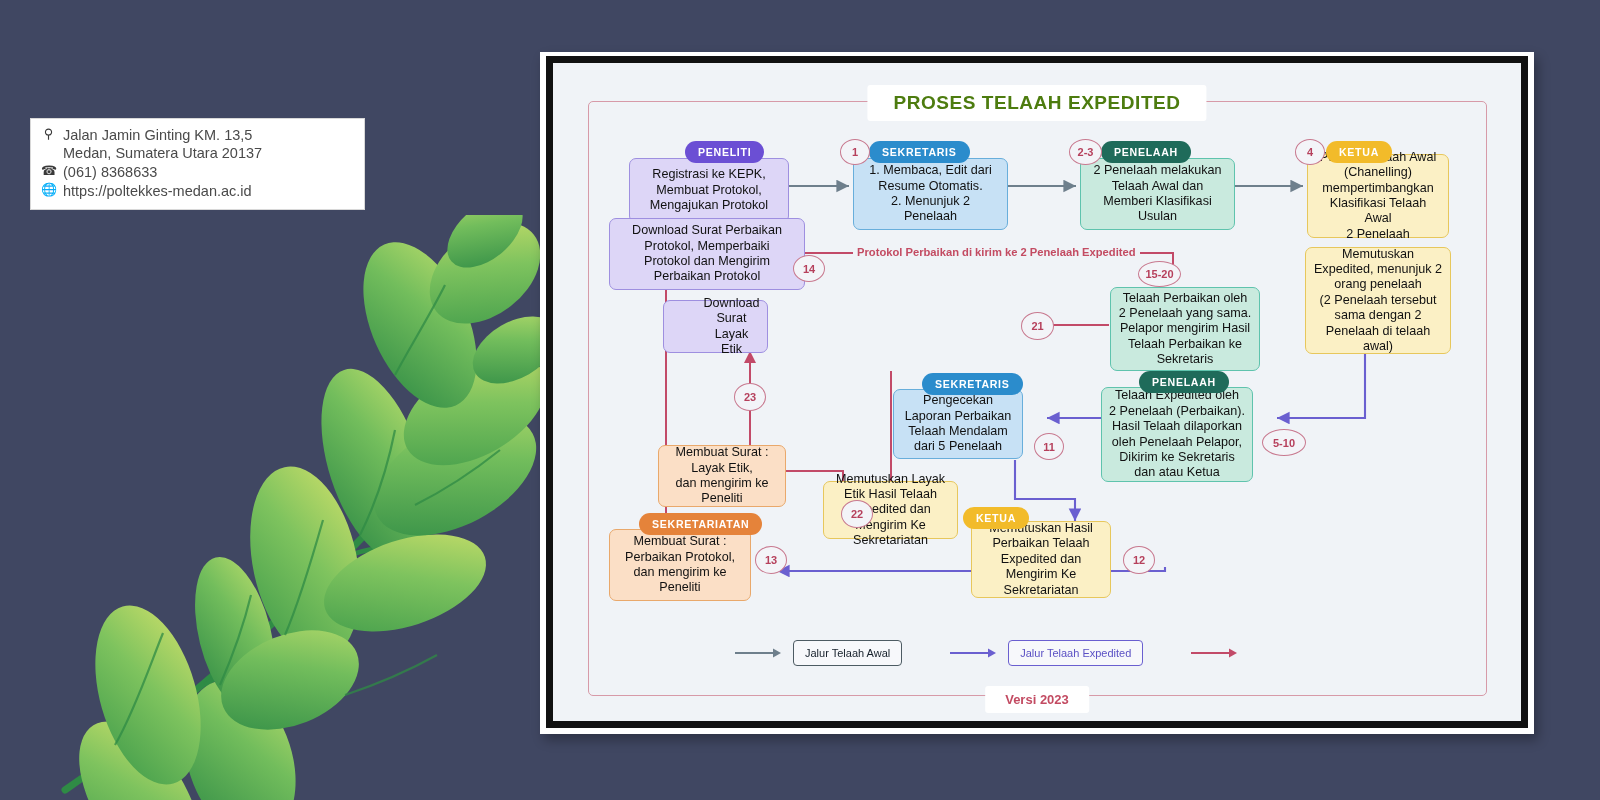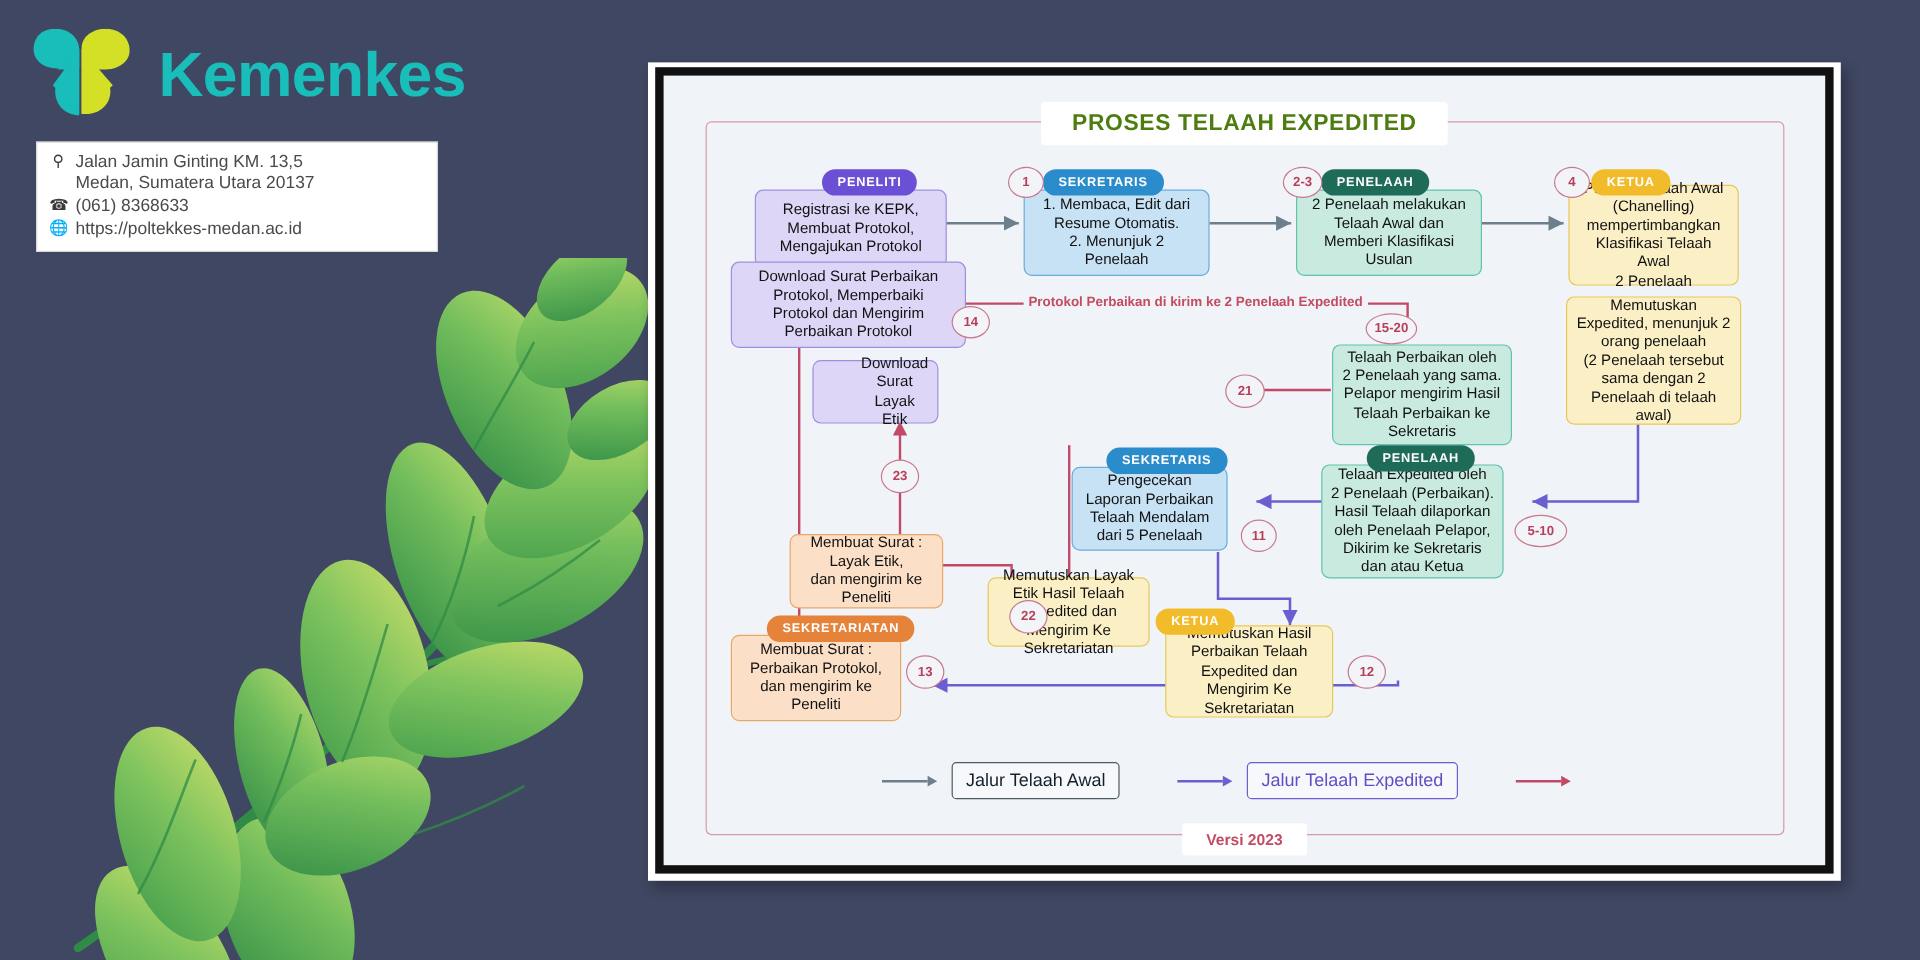--- a/index.html
+++ b/index.html
@@ -107,50 +107,34 @@
 
   
   .pink-cap {
     position: absolute; color: #c34b62; font-weight: 700; font-size: 11.2px;
     white-space: nowrap; z-index: 6; background: #f0f3f7; padding: 0 4px;
   }
 
   
   .legend { position: absolute; left: 182px; bottom: 55px; display: flex; align-items: center; gap: 12px; z-index: 6; }
   .lg-item { display: flex; align-items: center; gap: 10px; }
-  .lg-box { border: 1.4px solid; border-radius: 4px; padding: 6px 11px; font-size: 15px; background: #f7f8fb; white-space: nowrap; }
+  .lg-box { border: 1.4px solid; border-radius: 4px; padding: 6px 11px; font-size: 11px; background: #f7f8fb; white-space: nowrap; }
   .lg-gray  { border-color: #4d5b63; color: #16202b; }
   .lg-blue  { border-color: #6a5fd0; color: #5b51c4; }
   .lg-pink  { border-color: #c8798f; color: #b6405c; }
   .lg-arrow { width: 48px; height: 12px; flex: 0 0 48px; }
   .lg-gap { width: 24px; }
 
   svg.wires { position: absolute; left: 0; top: 0; width: 100%; height: 100%; z-index: 1; }
 </style>
 </head>
 <body>
 
 <div id="root">
 
-  <div class="brand">
-    <div class="brand-row">
-      <div class="logo-mark">
-        <svg viewBox="0 0 96 78" width="96" height="78" aria-hidden="true">
-          <path d="M44 18 C44 6 34 0 24 0 C12 0 6 8 6 17 C6 26 14 33 26 33 L44 33 Z" fill="#19BDB9"></path>
-          <path d="M46 16 C46 6 56 0 66 0 C78 0 86 8 86 18 C86 28 76 34 64 34 L46 34 Z" fill="#D4E026"></path>
-          <path d="M44 35 C32 35 24 42 24 52 C24 64 33 72 44 72 L44 35 Z" fill="#19BDB9"></path>
-          <path d="M46 35 C60 35 70 42 70 52 C70 63 61 71 50 71 L46 71 Z" fill="#D4E026"></path>
-          <path d="M44 17 L44 71 L22 47 Z" fill="#19BDB9"></path>
-          <path d="M46 17 L46 71 L72 47 Z" fill="#D4E026"></path>
-          <path d="M44 16 L26 34 L44 34 Z" fill="#19BDB9"></path>
-        </svg>
-      </div>
-      <div class="brand-name">Kemenkes</div>
-    </div>
-  </div>
 
   <div class="addr-card">
     <div class="addr-line">
       <span class="addr-ico">⚲</span>
       <span class="addr-txt">Jalan Jamin Ginting KM. 13,5
 Medan, Sumatera Utara 20137</span>
     </div>
     <div class="addr-line">
       <span class="addr-ico">☎</span>
       <span class="addr-txt">(061) 8368633</span>
@@ -319,21 +303,21 @@
       </div>
 
       <div class="node n-purple" style="left:56px; top:155px; width:196px; height:72px;">
         <span>Download Surat Perbaikan
 Protokol, Memperbaiki
 Protokol dan Mengirim
 Perbaikan Protokol</span>
       </div>
       <div class="numb" style="left:240px; top:192px; width:32px; height:27px;">14</div>
 
-      <div class="node n-purple" style="left:124px; top:237px; width:105px; height:53px;padding-left:39px;">
+      <div class="node n-purple" style="left:110px; top:237px; width:105px; height:53px;padding-left:39px;">
         <span>Download
 Surat Layak
 Etik</span>
       </div>
 
       <div class="numb" style="left:181px; top:320px; width:32px; height:28px;">23</div>
 
       <div class="node n-peach" style="left:105px; top:382px; width:128px; height:62px;">
         <span>Membuat Surat :
 Layak Etik,

